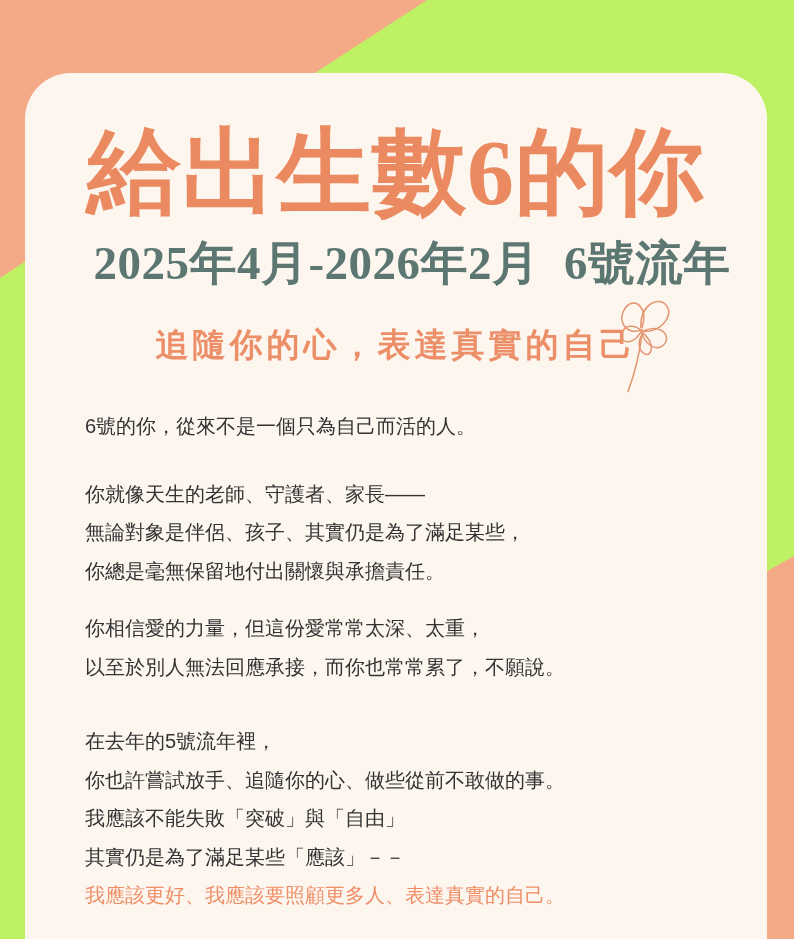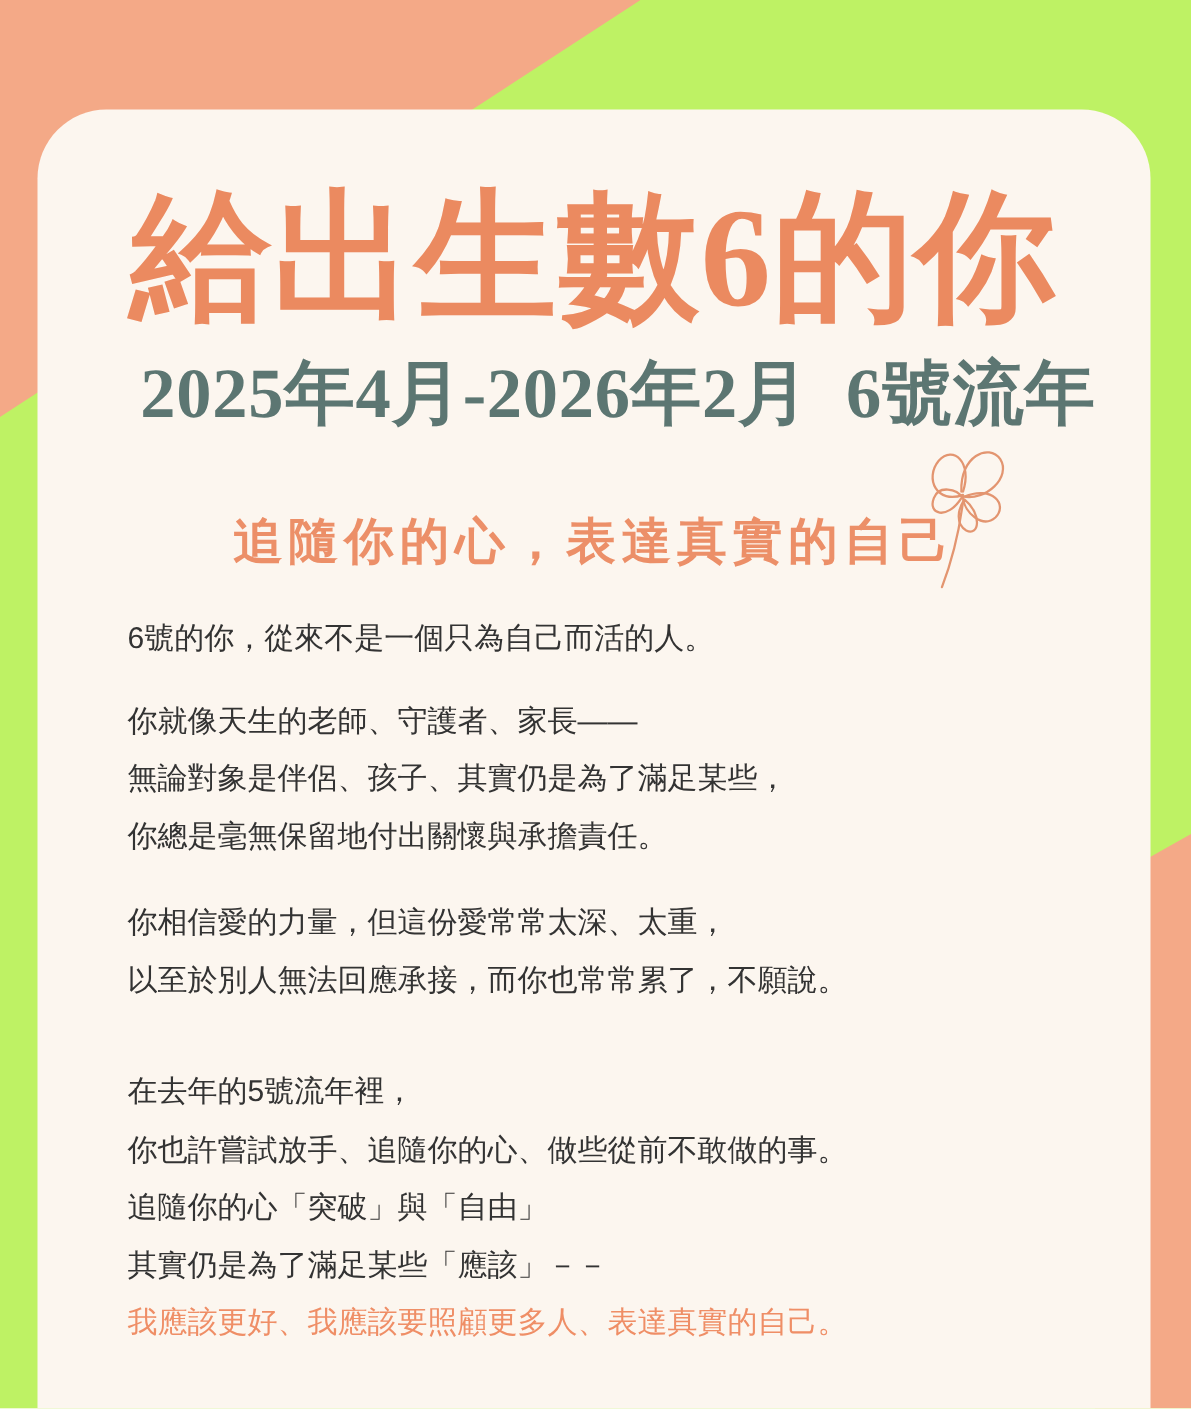--- a/index.html
+++ b/index.html
@@ -67,40 +67,39 @@
     position: absolute;
     top: 250px;
     left: 0;
     width: 100%;
     text-align: center;
     font-family: "Liberation Serif", "DejaVu Serif", serif;
     font-weight: 700;
     font-size: 33px;
     letter-spacing: 4px;
     color: #EC8F68;
-    margin-top: 16px;
   }
   .flower {
     position: absolute;
     left: 575px;
     top: 218px;
     width: 84px;
     height: 108px;
   }
   .body-text {
     position: absolute;
     top: 334px;
     left: 60px;
     right: 36px;
     font-size: 20px;
     line-height: 38.5px;
     color: #333333;
   }
   .para { margin: 0; }
-  .para.p2 { margin-top: 16px; }
+  .para.p2 { margin-top: 29px; }
   .para.p3 { margin-top: 19px; }
   .para.p4 { margin-top: 36px; }
   .line { display: block; }
   .line.highlight { color: #EF8E66; }
 </style>
 </head>
 <body>
 
 <div class="page">
 
@@ -133,20 +132,20 @@
         <span class="line">無論對象是伴侶、孩子、其實仍是為了滿足某些，</span>
         <span class="line">你總是毫無保留地付出關懷與承擔責任。</span>
       </p>
       <p class="para p3">
         <span class="line">你相信愛的力量，但這份愛常常太深、太重，</span>
         <span class="line">以至於別人無法回應承接，而你也常常累了，不願說。</span>
       </p>
       <p class="para p4">
         <span class="line">在去年的5號流年裡，</span>
         <span class="line">你也許嘗試放手、追隨你的心、做些從前不敢做的事。</span>
-        <span class="line">追隨你的心「突破」與「自由」</span>
+        <span class="line">我應該不能失敗「突破」與「自由」</span>
         <span class="line">其實仍是為了滿足某些「應該」－－</span>
         <span class="line highlight">我應該更好、我應該要照顧更多人、表達真實的自己。</span>
       </p>
     </div>
 
   </div>
 </div>
 
 </body></html>

